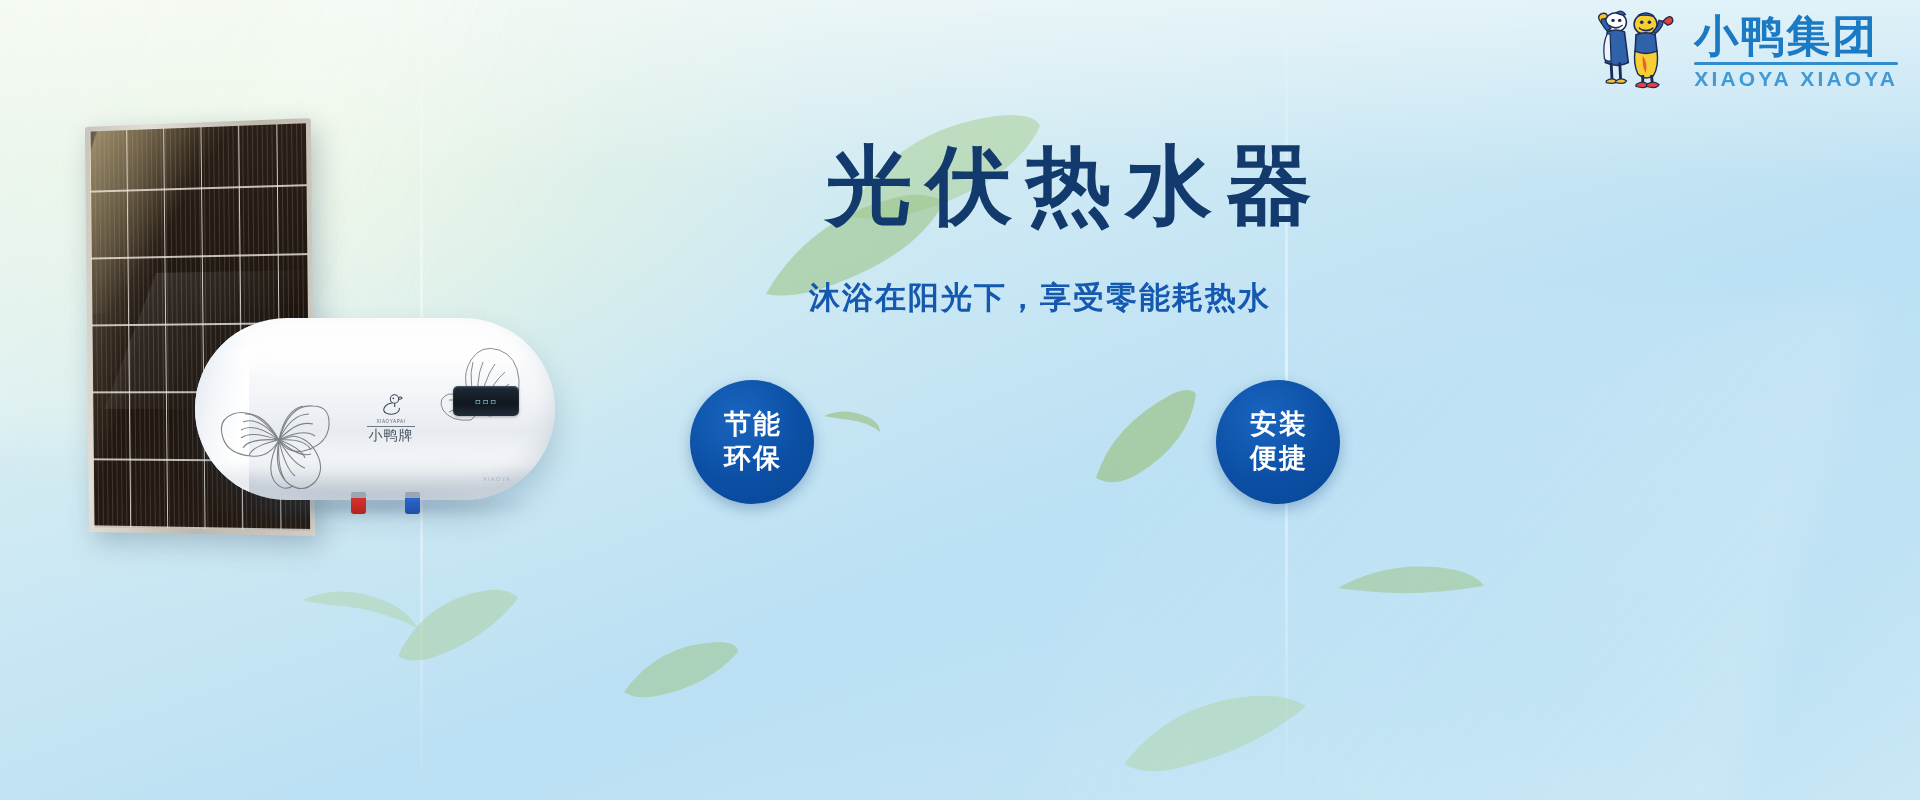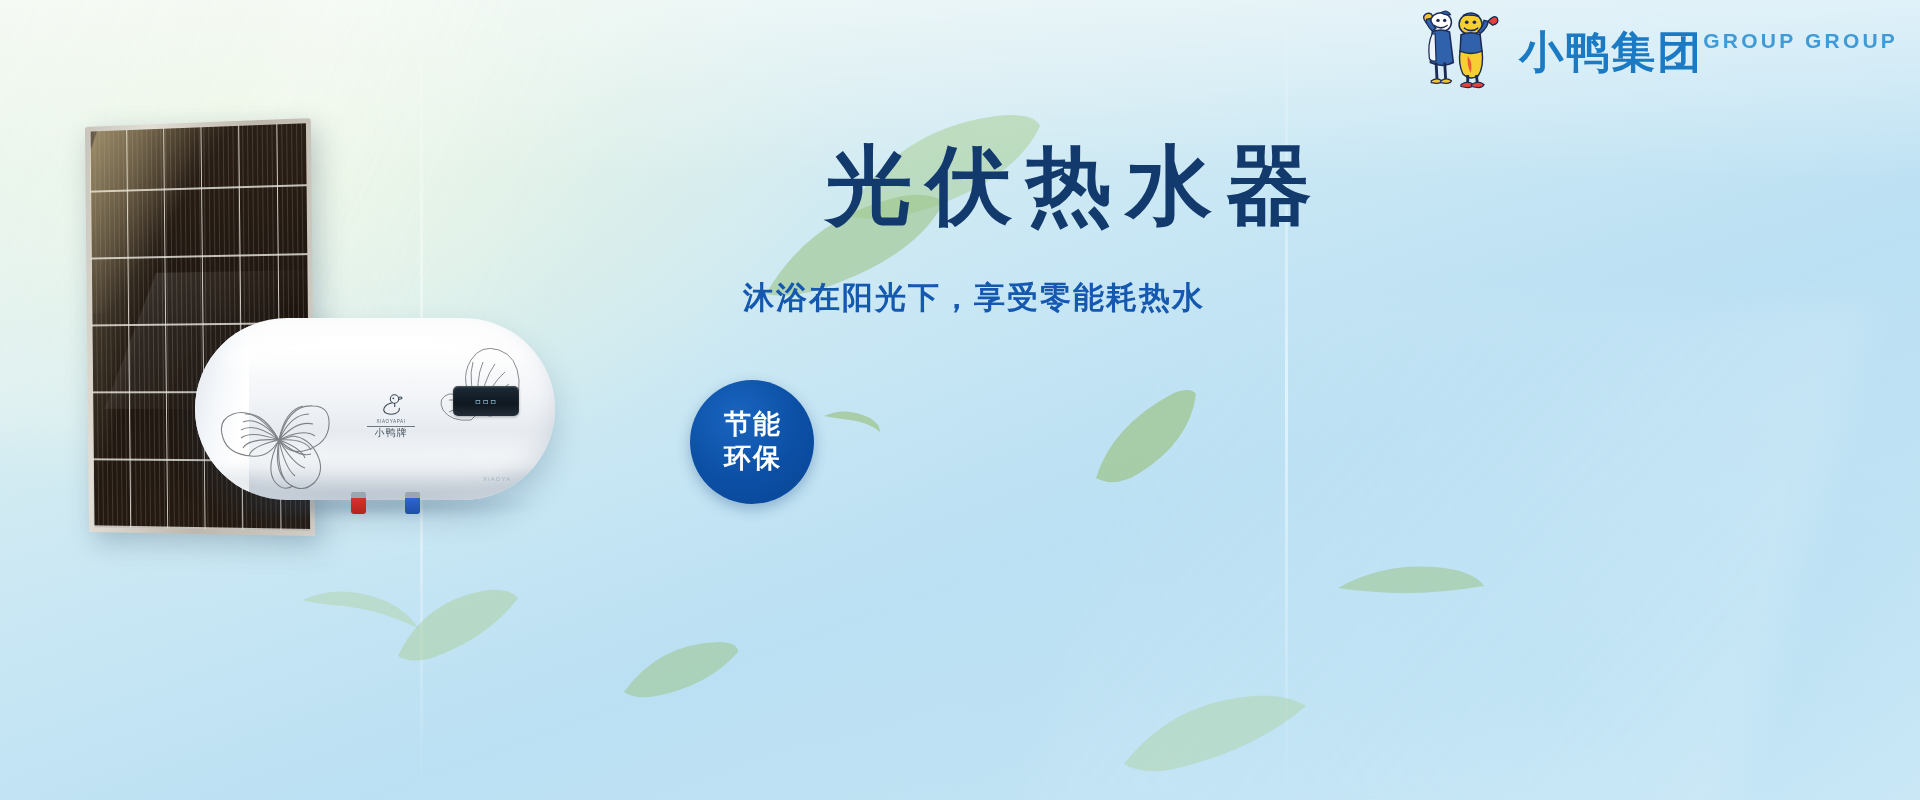--- a/index.html
+++ b/index.html
@@ -45,21 +45,21 @@
   
   #logo-block {
     position: absolute;
     right: 22px;
     top: 6px;
     display: flex;
     align-items: center;
     gap: 10px;
   }
   #logo-ducks { width: 96px; height: 92px; display: block; }
-  #logo-text { display: flex; flex-direction: row; align-items: stretch; }
+  #logo-text { display: flex; flex-direction: column; align-items: stretch; }
   #logo-cn {
     font-size: 44px;
     font-weight: bold;
     color: #1b7ac4;
     letter-spacing: 2px;
     line-height: 1.05;
     white-space: nowrap;
   }
   #logo-rule { height: 3px; background: #2f8ccd; margin: 3px 0 2px; border-radius: 2px; }
   #logo-en {
@@ -185,21 +185,21 @@
   }
   #heater-brand-duck { display: block; margin: 0 auto 2px; }
   #heater-brand-en {
     font-size: 4.6px;
     letter-spacing: .6px;
     color: #5a6874;
     line-height: 1;
   }
   #heater-brand-rule { height: 1px; background: #6a7782; margin: 1px 6px 1.5px; }
   #heater-brand-cn {
-    font-size: 10px;
+    font-size: 14px;
     letter-spacing: 1px;
     color: #4a5661;
     line-height: 1;
   }
   .pipe {
     position: absolute;
     bottom: -14px;
     width: 15px;
     height: 22px;
     border-radius: 2px 2px 3px 3px;
@@ -232,21 +232,21 @@
     font-size: 86px;
     font-weight: bold;
     color: #123a6d;
     letter-spacing: 14px;
     text-indent: 14px;
     line-height: 1.12;
     white-space: nowrap;
   }
   #subheadline {
     position: absolute;
-    left: 664px;
+    left: 730px;
     top: 277px;
     width: 620px;
     text-align: center;
     font-size: 31px;
     font-weight: bold;
     color: #1558b0;
     letter-spacing: 2px;
     white-space: nowrap;
   }
 
@@ -317,21 +317,21 @@
       <path d="M49 47 q11 5 23 0 q2 16 -4 26 q-9 5 -16 -2 q-5 -11 -3 -24z" fill="#f7cf33" stroke="#1c2b55" stroke-width="1.5"></path>
       <path d="M57 52 q6 8 3 18 q-4 -8 -3 -18z" fill="#e8403a" opacity=".8"></path>
       <path d="M70 29 q9 -8 8 -13 l-4 -1 q-1 7 -6 11z" fill="#2f62aa" stroke="#1c2b55" stroke-width="1.4"></path>
       <path d="M57 72 l0 8 M66 72 l1 8" stroke="#1c2b55" stroke-width="3" fill="none"></path>
       <path d="M50 82 q7 -5 13 0 q-2 5 -13 2z" fill="#e8403a" stroke="#1c2b55" stroke-width="1.3"></path>
       <path d="M61 82 q7 -5 13 0 q-2 5 -13 2z" fill="#e8403a" stroke="#1c2b55" stroke-width="1.3"></path>
     </svg>
     <div id="logo-text">
       <div id="logo-cn">小鸭集团</div>
       <div id="logo-rule"></div>
-      <div id="logo-en">GROUP GROUP</div>
+      <div id="logo-en">XIAOYA XIAOYA</div>
     </div>
   </div>
 
   <div id="solar-panel">
     <div id="solar-frame">
       <div id="solar-glass">
         <div class="cellgrid"></div>
         <div class="panel-hl"></div>
         <div class="panel-hl2"></div>
       </div>
@@ -424,15 +424,19 @@
   </svg>
 
   <div id="headline">光伏热水器</div>
   <div id="subheadline">沐浴在阳光下，享受零能耗热水</div>
 
   <div id="badges">
     <div class="badge">
       <span>节能</span>
       <span>环保</span>
     </div>
+    <div class="badge">
+      <span>安装</span>
+      <span>便捷</span>
+    </div>
   </div>
 
 </div>
 
 </body></html>

